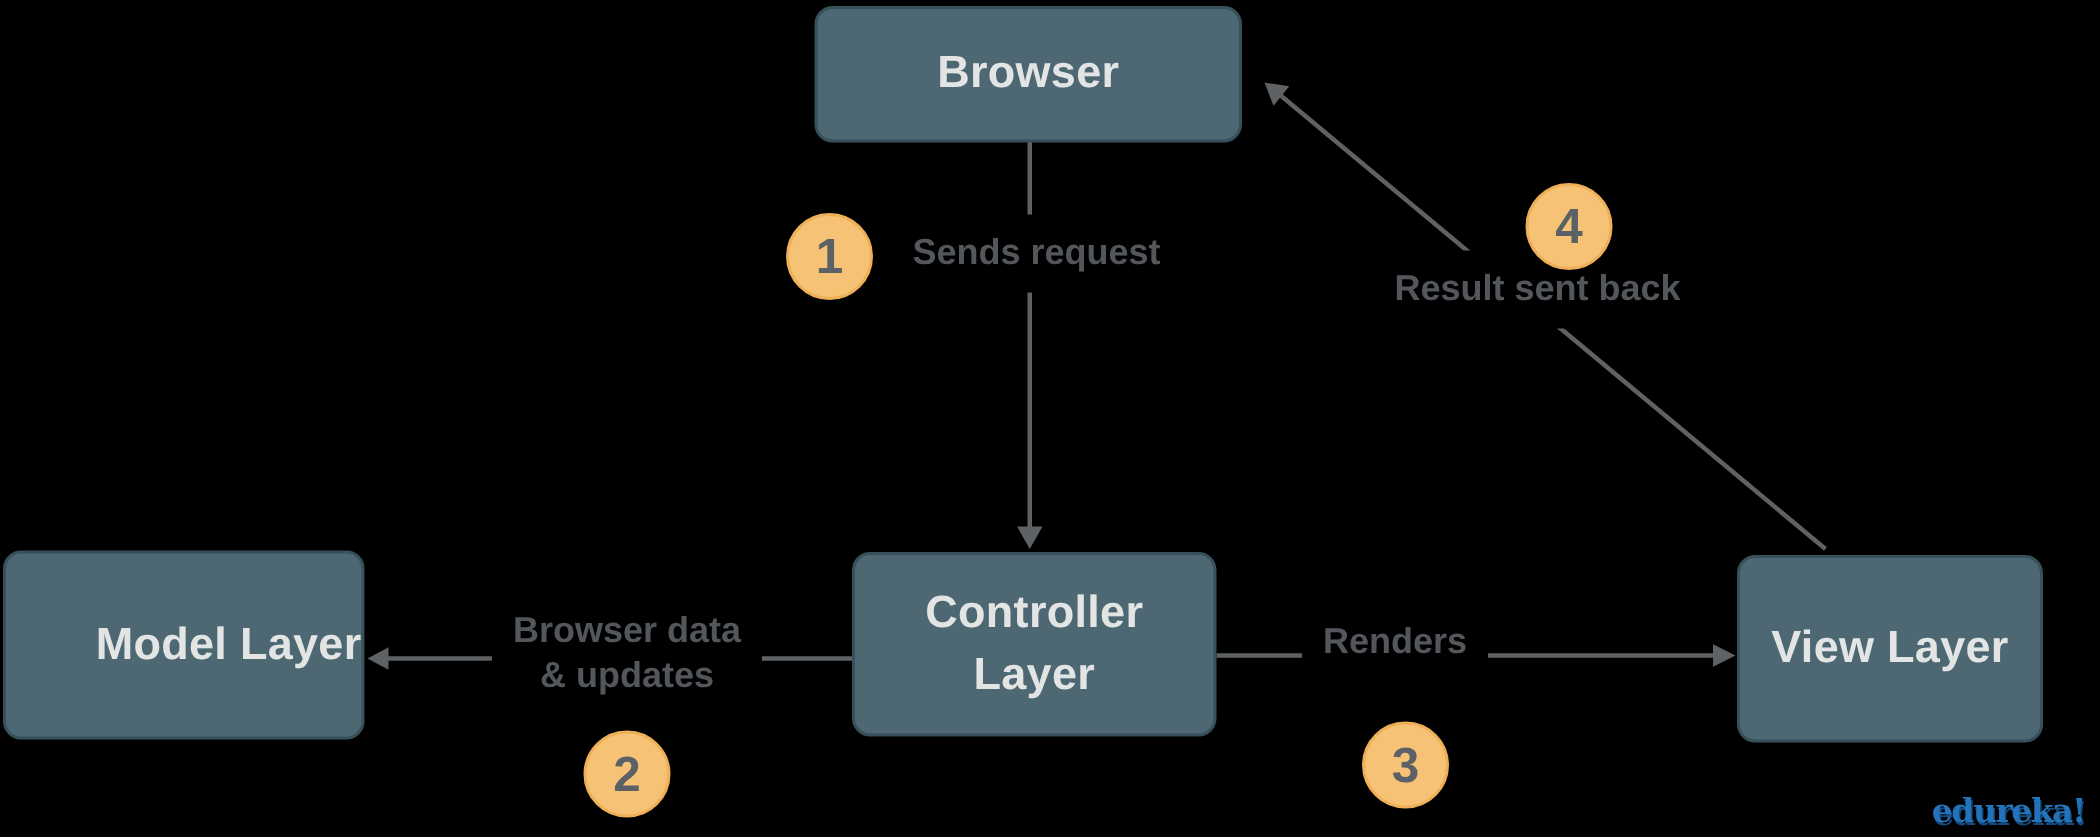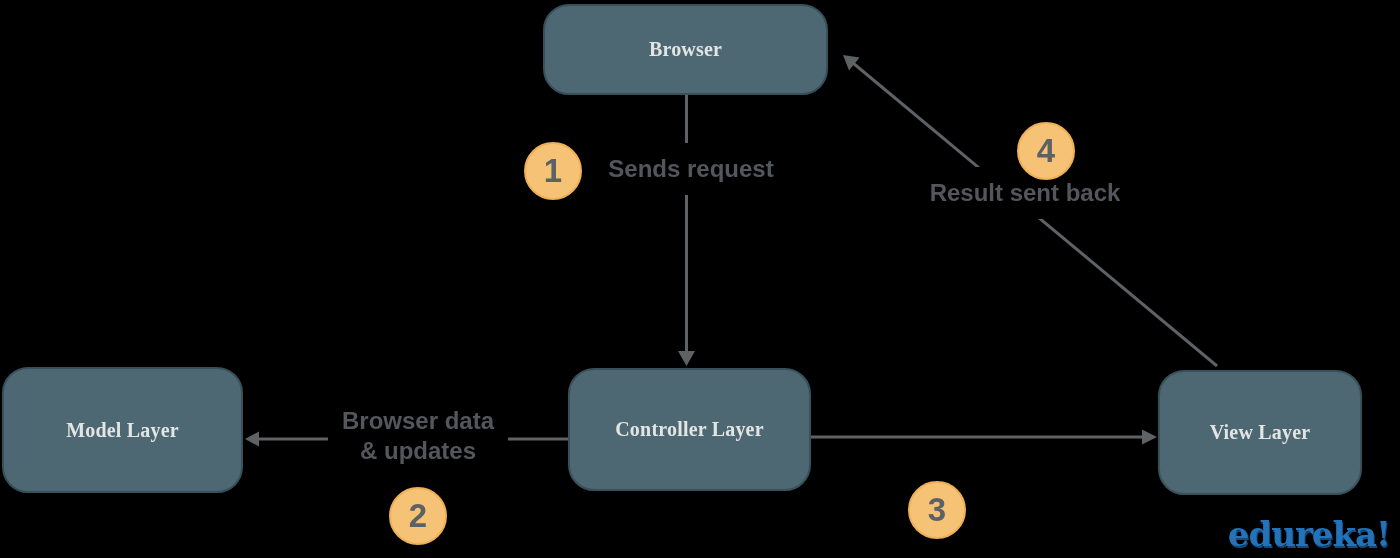--- a/index.html
+++ b/index.html
@@ -24,27 +24,26 @@
   }
   .wires{
     position:absolute;left:0;top:0;width:1400px;height:558px;
   }
   .wires line{stroke:var(--arrow);stroke-width:3;}
   .wires polygon{fill:var(--arrow);}
   .node{
     position:absolute;box-sizing:border-box;
     background:var(--box_fill);
     border:2px solid var(--box_border);
-    border-radius:26px;
+    border-radius:12px;
     display:flex;align-items:center;justify-content:center;
     color:var(--box_text);
-    font-size:20px;font-weight:700;
+    font-size:30px;font-weight:700;
     text-align:center;line-height:1.35;
     letter-spacing:0.2px;
-    font-family:Liberation Serif, serif;
   }
   .edge-label{
     position:absolute;transform:translate(-50%,-50%);
     background:var(--background);
     color:var(--label_text);
     font-size:24px;font-weight:700;
     white-space:nowrap;text-align:center;
     padding:11px 14px;line-height:30px;
   }
   .edge-label span{display:block;}
@@ -54,21 +53,21 @@
     background:var(--step_fill);
     border:2px solid var(--step_border);
     border-radius:50%;
     display:flex;align-items:center;justify-content:center;
     color:var(--step_text);
     font-size:33px;font-weight:700;
   }
   .brand{
     position:absolute;right:10px;bottom:4px;
     font-family:"DejaVu Serif","Liberation Serif",serif;
-    font-weight:700;font-size:34px;
+    font-weight:700;font-size:22px;
     color:var(--brand_blue);
     text-shadow:1px 2px 0 #16497e;
     letter-spacing:-1px;
   }
 </style>
 </head>
 <body>
 
 <div class="canvas">
 
@@ -80,41 +79,44 @@
     <line x1="811" y1="437" x2="1144" y2="437"></line>
     <polygon points="1142,429.5 1142,444.5 1157,437"></polygon>
     <line x1="853" y1="63" x2="1217" y2="366"></line>
     <polygon points="843,55 859.5,57.5 849,70.5"></polygon>
   </svg>
 
   <div class="node" style="left:543px;top:4px;width:285px;height:91px;">
     <span>Browser</span>
   </div>
 
-  <div class="node" style="left:2px;top:367px;width:241px;height:126px;">
+  <div class="node" style="left:2px;top:367px;width:241px;height:126px;justify-content:flex-end;">
     <span>Model Layer</span>
   </div>
 
   <div class="node" style="left:568px;top:368px;width:243px;height:123px;text-align:center;">
     <span style="max-width:185px;">Controller Layer</span>
   </div>
 
   <div class="node" style="left:1158px;top:370px;width:204px;height:125px;">
     <span>View Layer</span>
   </div>
 
   <div class="edge-label" style="left:691px;top:169px;">
     <span>Sends request</span>
   </div>
 
   <div class="edge-label" style="left:418px;top:436px;">
     <span>Browser data</span>
     <span>&amp; updates</span>
   </div>
 
+  <div class="edge-label" style="left:930px;top:428px;">
+    <span>Renders</span>
+  </div>
 
   <div class="edge-label" style="left:1025px;top:193px;">
     <span>Result sent back</span>
   </div>
 
   <div class="step" style="left:553px;top:171px;">
     <span>1</span>
   </div>
 
   <div class="step" style="left:418px;top:516px;">

